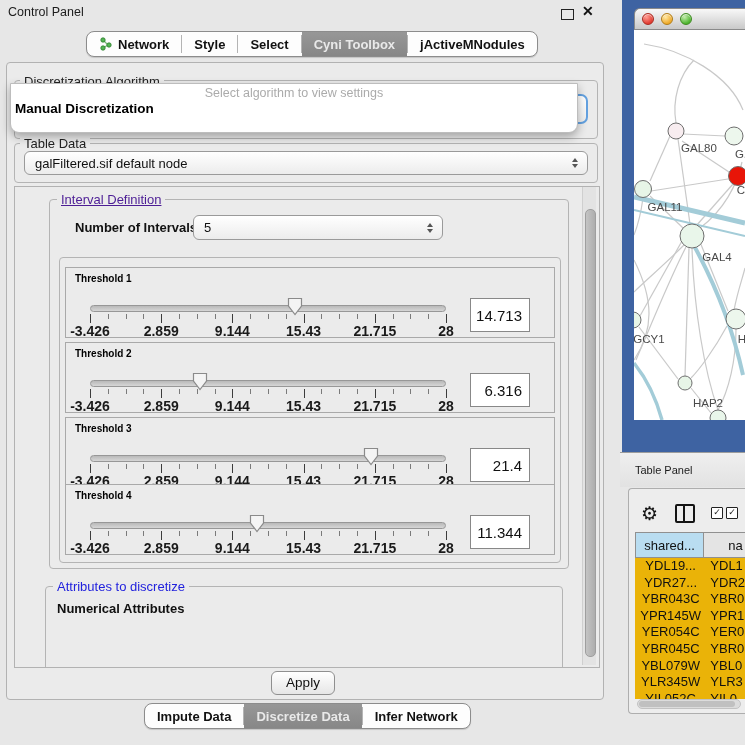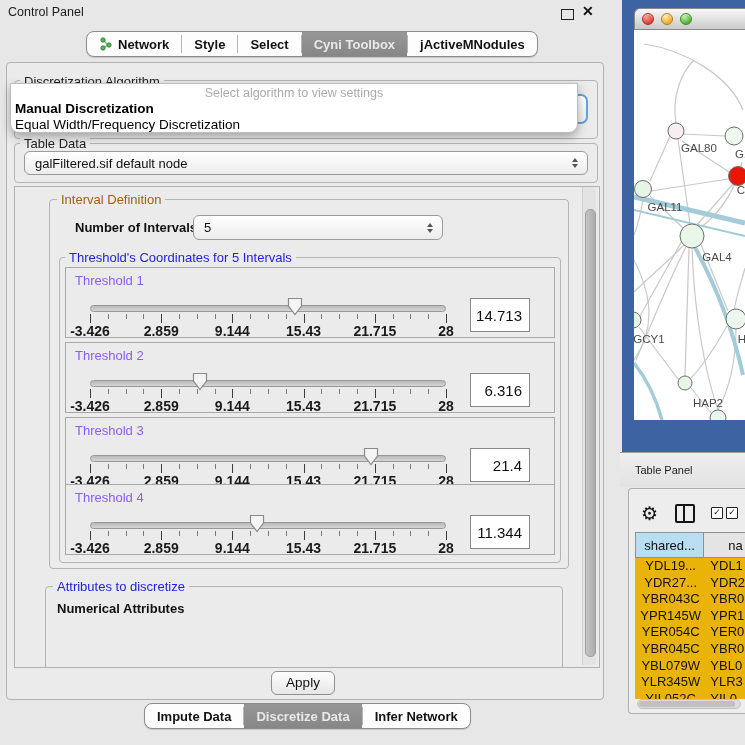--- a/index.html
+++ b/index.html
@@ -20,21 +20,21 @@
   .tab.selected{background:linear-gradient(#979797,#878787);color:#e9e9e9;}
   .tab-sep{width:1px;background:#b4b4b4;margin:3px 0;}
   #top-tabs{left:86px;top:31px;}
   #bottom-tabs{left:144px;top:703px;}
 
   
   #main-panel{left:6px;top:62px;width:596px;height:636px;background:#ebebeb;
     border:1px solid #b2b2b2;border-radius:4px;}
   .groupbox{position:absolute;border:1px solid #b4b4b4;border-radius:4px;}
   .grouplabel{position:absolute;font-size:13px;background:#ebebeb;padding:0 4px;white-space:nowrap;}
-  .green{color:#a16207;} .blue{color:#2222dd;}
+  .green{color:#4c1d95;text-decoration:underline;} .blue{color:#2222dd;}
 
   
   .combo{position:absolute;background:linear-gradient(#ffffff,#ececec);border:1px solid #9a9a9a;
     border-radius:6px;font-size:13px;color:#111;display:flex;align-items:center;padding:0 22px 0 10px;}
   .spin-arrows{position:absolute;right:9px;top:50%;transform:translateY(-50%);display:flex;
     flex-direction:column;gap:2px;}
   .arr-up{width:0;height:0;border-left:3.5px solid transparent;border-right:3.5px solid transparent;
     border-bottom:4.5px solid #555;}
   .arr-dn{width:0;height:0;border-left:3.5px solid transparent;border-right:3.5px solid transparent;
     border-top:4.5px solid #555;}
@@ -56,21 +56,21 @@
   #sp-scrollbar{position:absolute;left:567px;top:0;width:13px;height:478px;background:#e3e3e3;
     border-left:1px solid #cfcfcf;}
   #sp-thumb{position:absolute;left:1.5px;top:22px;width:9px;height:446px;border-radius:5px;
     background:linear-gradient(90deg,#c4c4c4,#adadad);border:1px solid #9e9e9e;}
 
   .boldlabel{position:absolute;font-size:13px;font-weight:700;color:#111;}
 
   
   .th-row{position:absolute;left:50px;width:490px;height:71px;border:1px solid #a9a9a9;
     background:#ebebeb;box-sizing:border-box;}
-  .th-title{position:absolute;left:9px;top:5px;font-size:13px;font-weight:400;color:#8b5cf6;}
+  .th-title{position:absolute;left:9px;top:5px;font-size:10px;font-weight:700;color:#000000;}
   .track{position:absolute;left:24px;top:37px;width:356px;height:7px;border-radius:4px;
     background:linear-gradient(#b9b9b9,#d6d6d6);border:1px solid #979797;box-sizing:border-box;}
   .thumb{position:absolute;top:29px;width:16px;height:19px;}
   .ticks{position:absolute;left:24px;top:46px;width:357px;height:9px;
     background-image:
       repeating-linear-gradient(90deg,#3c3c3c 0,#3c3c3c 1px,transparent 1px,transparent 71.2px),
       repeating-linear-gradient(90deg,#7a7a7a 0,#7a7a7a 1px,transparent 1px,transparent 17.8px);
     background-size:357px 9px,357px 5px;background-repeat:no-repeat;}
   .tick-labels{position:absolute;left:24px;top:55px;width:356px;height:12px;}
   .tick-labels span{position:absolute;transform:translateX(-50%);font-size:14px;font-weight:700;color:#1a1a1a;}
@@ -167,21 +167,20 @@
 
   <div class="abs" id="main-panel"></div>
 
   <div class="groupbox" style="left:14px;top:80px;width:582px;height:57px;"></div>
   <div class="grouplabel" style="left:20px;top:74px;color:#222;text-align:center;">Discretization Algorithm</div>
   <div class="abs" id="algo-combo"></div>
 
   <div class="abs" id="algo-popup">
     <div id="popup-hint">Select algorithm to view settings</div>
     <div class="popup-opt hl">Manual Discretization</div>
-    <div class="popup-opt">Equal Width/Frequency Discretization</div>
   </div>
 
   <div class="groupbox" style="left:14px;top:143px;width:582px;height:38px;"></div>
   <div class="grouplabel" style="left:20px;top:136px;color:#222;">Table Data</div>
   <div class="combo" style="left:24px;top:151px;width:564px;height:24px;box-sizing:border-box;">
     <span>galFiltered.sif default node</span>
     <span class="spin-arrows">
         <span class="arr-up"></span>
         <span class="arr-dn"></span>
       </span>
@@ -194,21 +193,20 @@
     <div class="boldlabel" style="left:60px;top:33px;">Number of Intervals</div>
     <div class="combo" style="left:178px;top:28px;width:250px;height:25px;box-sizing:border-box;">
       <span>5</span>
       <span class="spin-arrows">
           <span class="arr-up"></span>
           <span class="arr-dn"></span>
         </span>
     </div>
 
     <div class="groupbox" style="left:44px;top:70px;width:500px;height:304px;"></div>
-    <div class="grouplabel blue" style="left:50px;top:63px;">Threshold's Coordinates for 5 Intervals</div>
     <div id="th-rows">
         <div class="th-row" style="top: 80px;">
           <div class="th-title">Threshold 1</div>
           <div class="track"></div>
           <svg class="thumb" style="left:221.4822121809966px" viewBox="0 0 16 19">
             <path d="M1.5,1.5 H14.5 V9 L8,17.5 L1.5,9 Z" fill="#f4f4f4" stroke="#8a8a8a" stroke-width="1.2"></path>
           </svg>
           <div class="ticks"></div>
           <div class="tick-labels">
             <span style="left:0%">-3.426</span>

